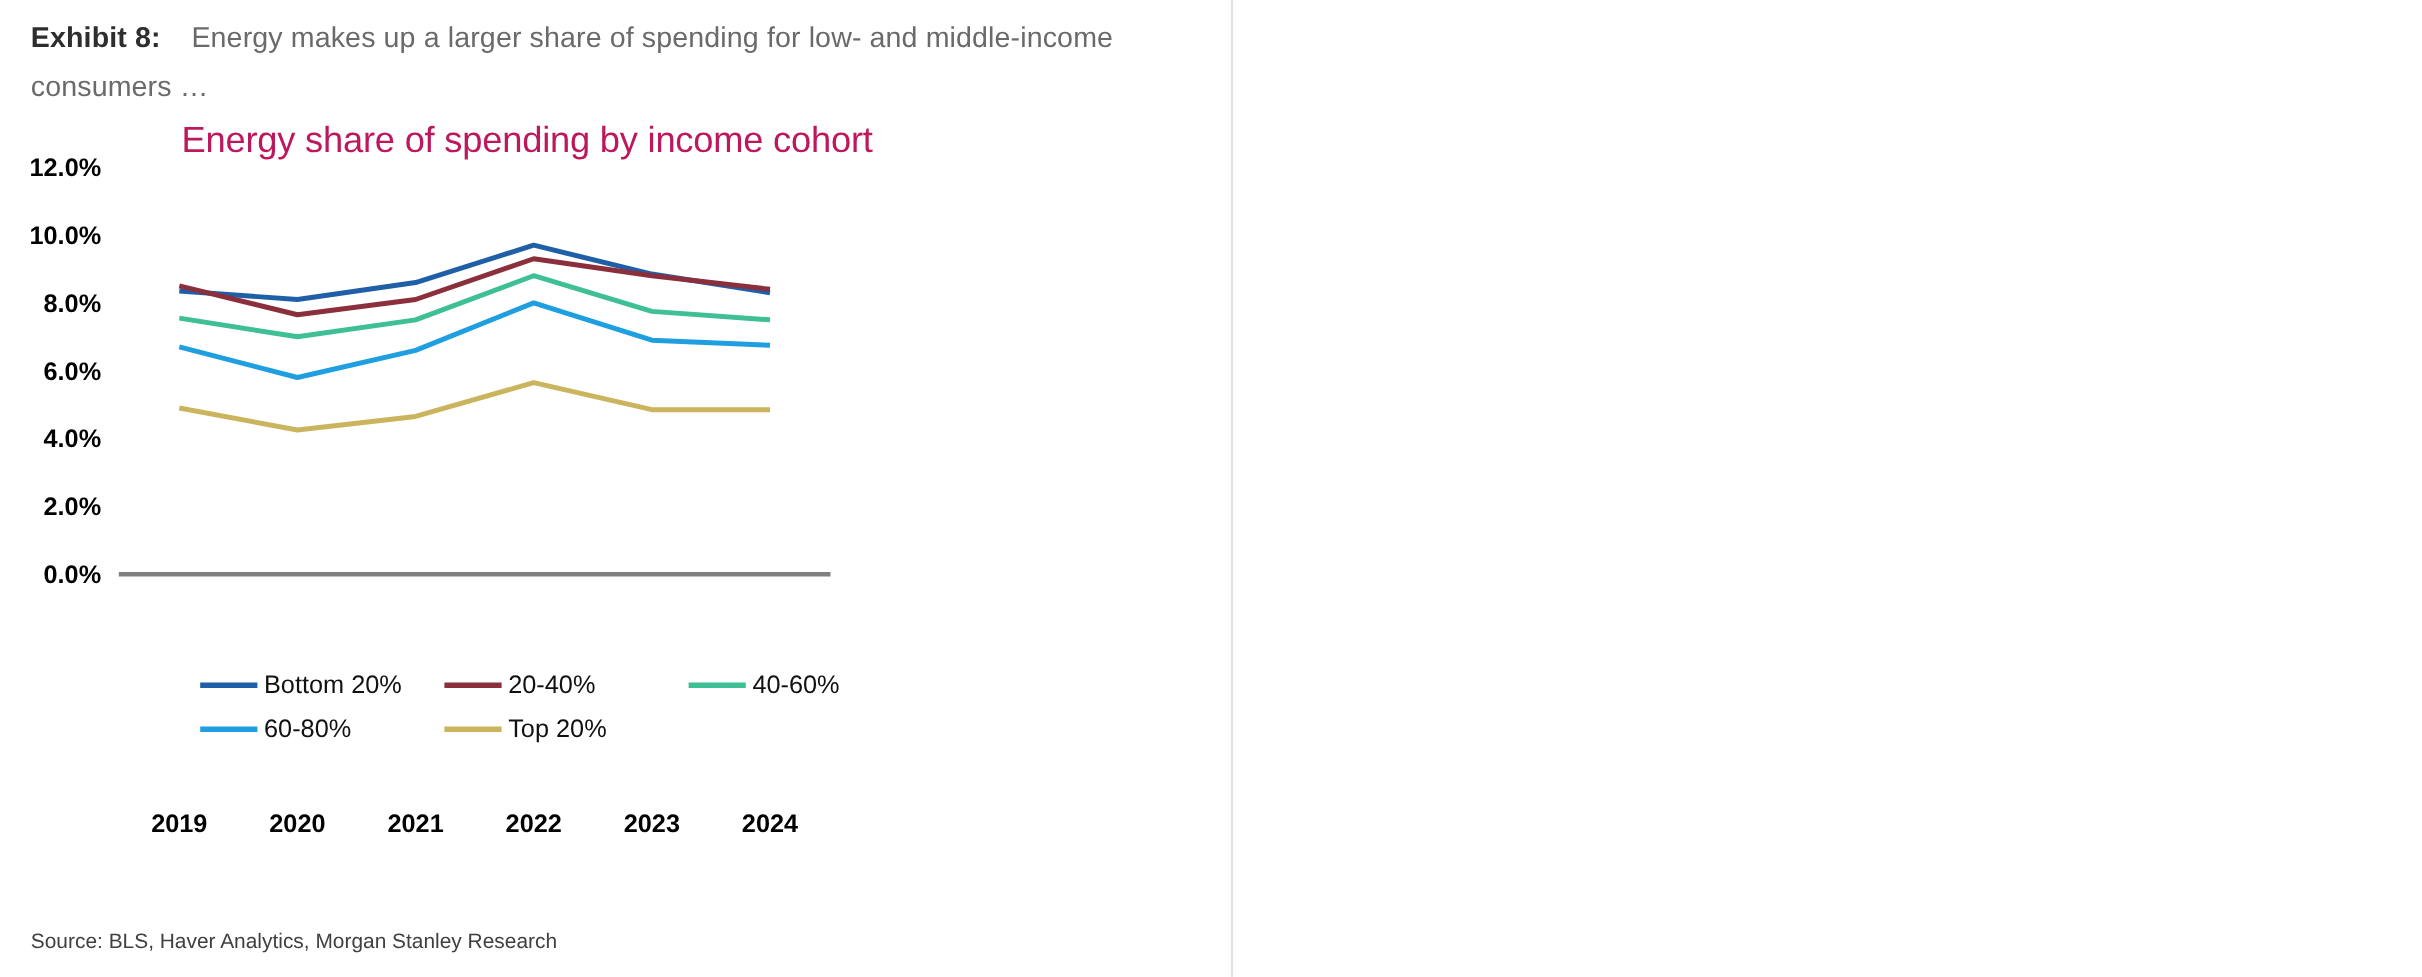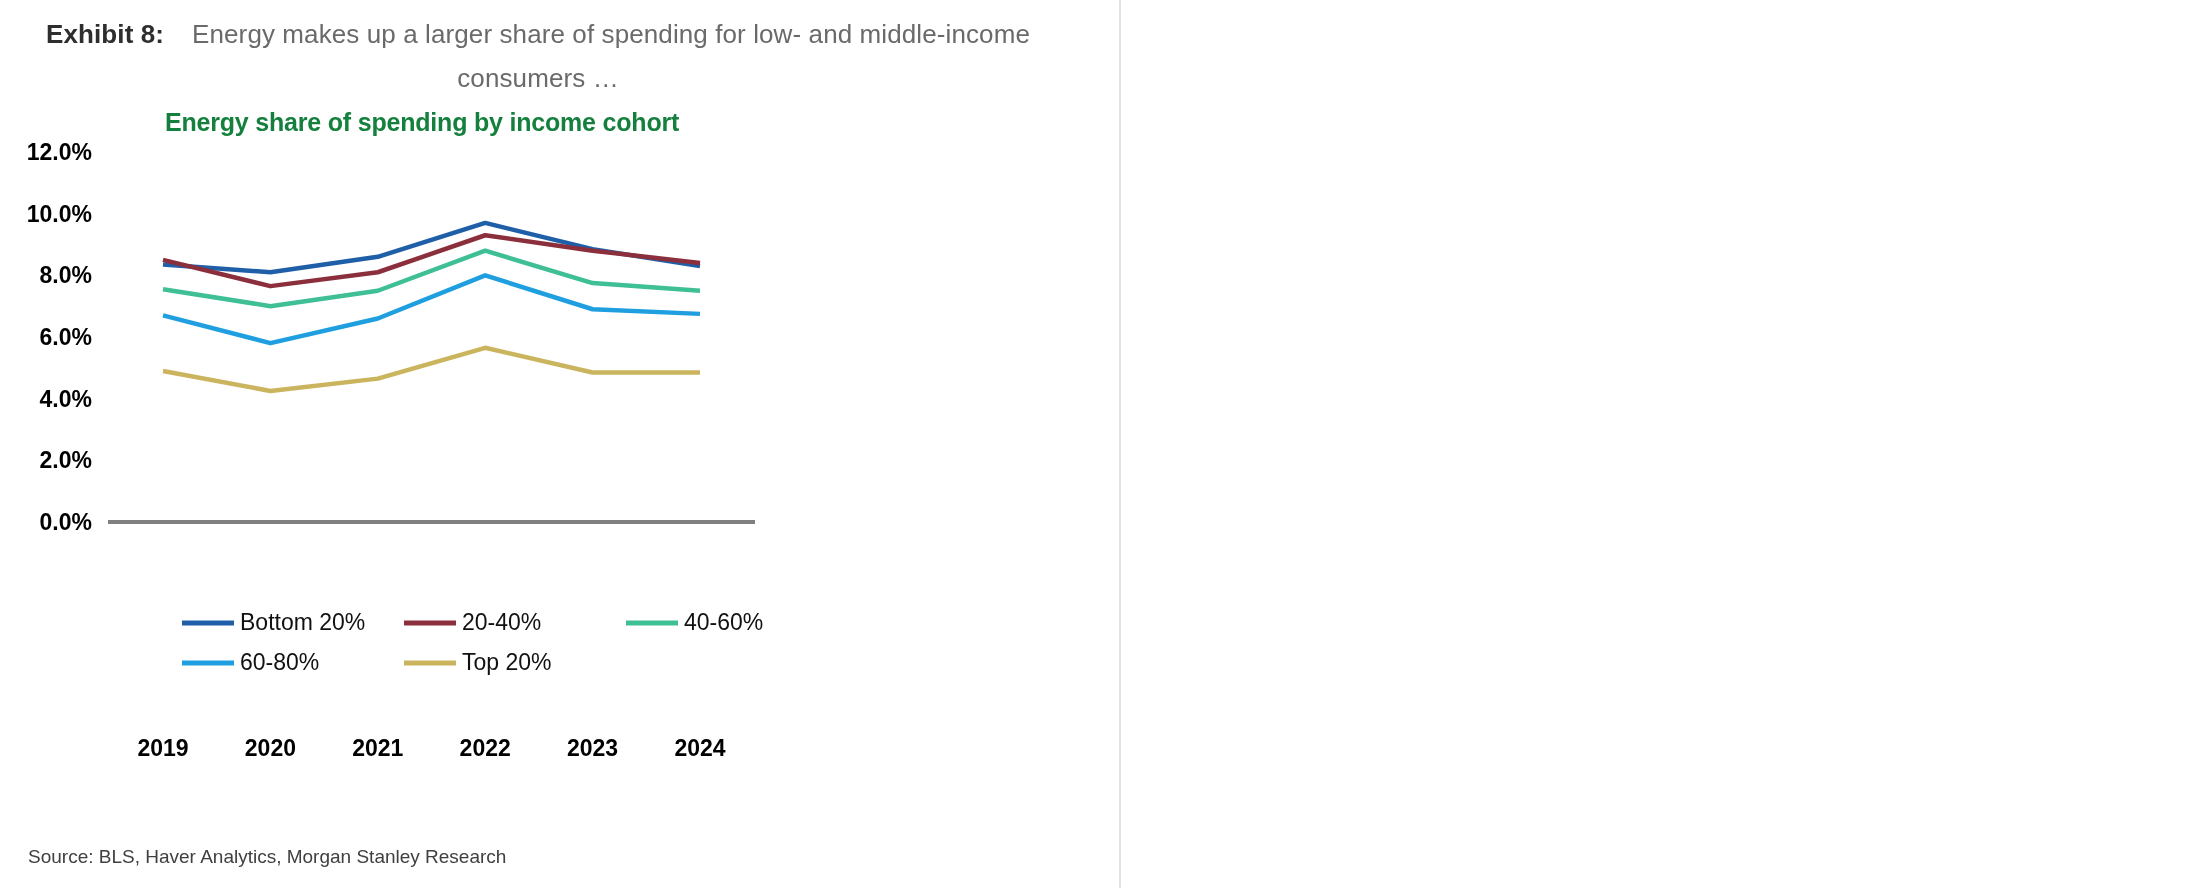--- a/index.html
+++ b/index.html
@@ -27,30 +27,30 @@
   .exhibit-head{
     position:absolute;
     font-size:26px;
     line-height:44px;
     color:#4a4a4a;
     letter-spacing:.1px;
   }
   .exhibit-label{font-weight:bold;color:#2e2e2e;}
   .exhibit-text{color:#6a6a6a;}
 
-  #head-left{left:28px;top:12px;width:1020px;text-align:center;}
+  #head-left{left:28px;top:12px;width:1020px;}
 
   .exhibit-label{margin-right:28px;}
 
   
   .chart-title{
     position:absolute;
-    font-weight:bold;
-    font-size:25px;
-    color:#15803d;
+    font-weight:normal;
+    font-size:33px;
+    color:#be185d;
     letter-spacing:-.2px;
     white-space:nowrap;
   }
   #title-left{left:165px;top:108px;}
 
   
   .plot{position:absolute;}
   #plot-left{left:0px;top:120px;width:800px;height:660px;}
 
   .ytick{

